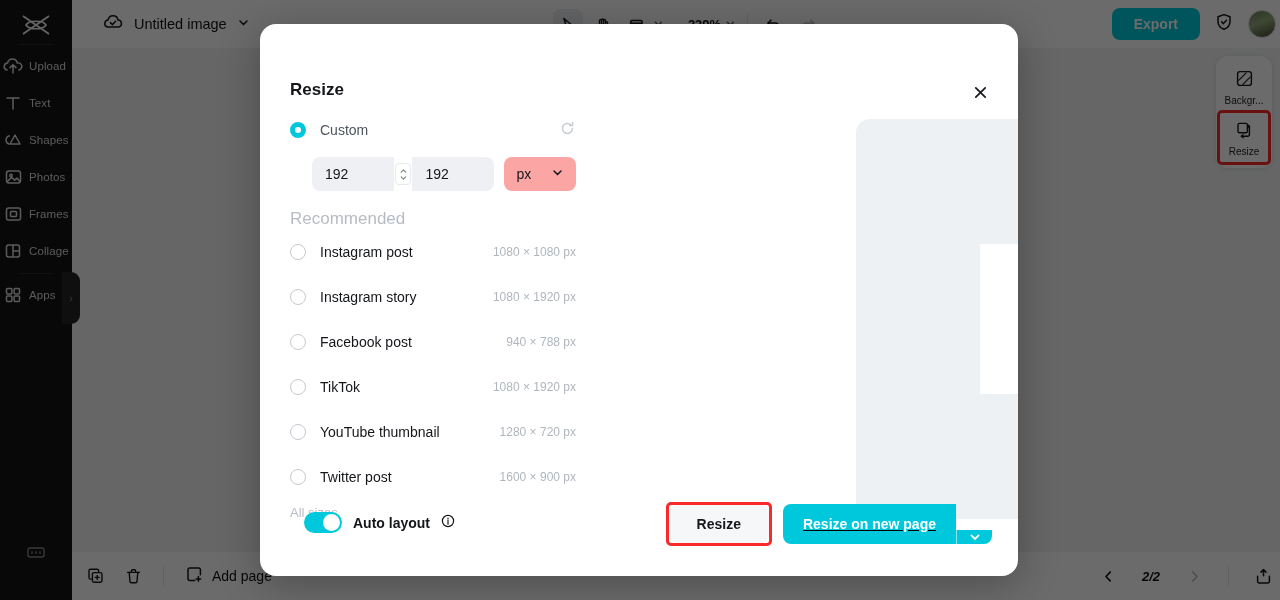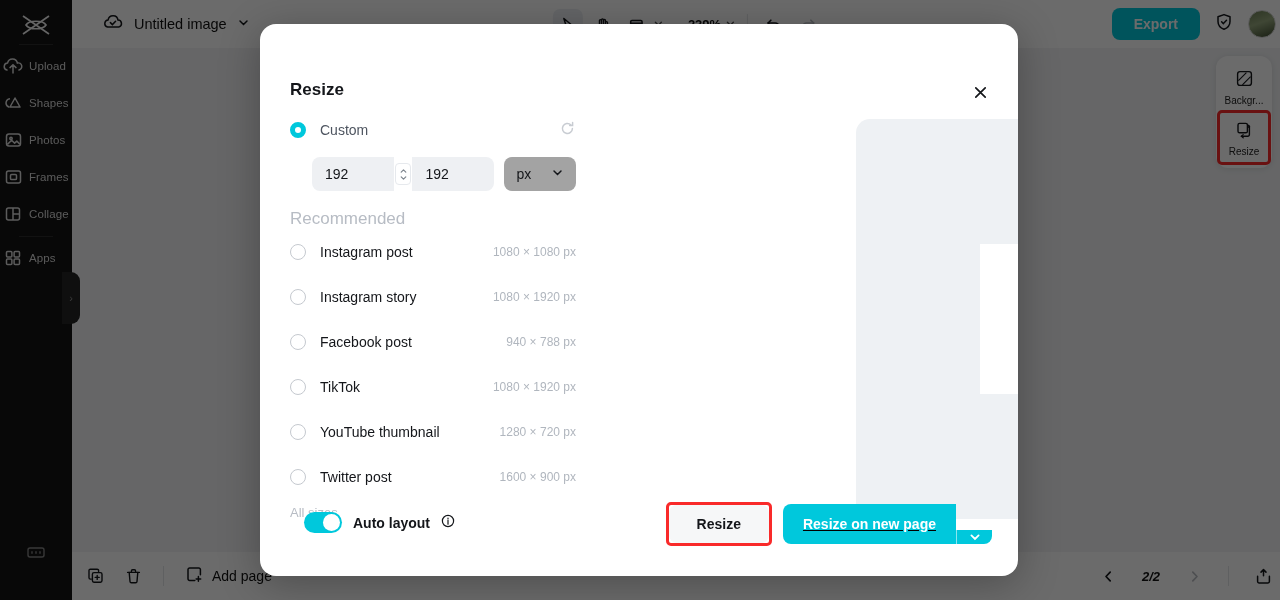--- a/index.html
+++ b/index.html
@@ -110,21 +110,21 @@
     width: 82px; height: 34px; background:#eef0f3; border: none; border-radius: 8px;
     font-size: 14px; color:#14161a; padding: 8px 13px; font-family:"Liberation Sans", sans-serif;
   }
   .dim-box.left { border-radius: 8px 0 0 8px; }
   .dim-box.right { border-radius: 0 8px 8px 0; }
   .link-btn {
     width: 18px; height: 22px; background:#fff; border:1px solid #e6e9ed; border-radius:4px;
     display:flex; align-items:center; justify-content:center; cursor:pointer; margin: 0 1px;
   }
   .unit-sel {
-    margin-left: 10px; width: 77px; height: 34px; background:#a3a3a3; border-radius: 8px;
+    margin-left: 10px; width: 77px; height: 34px; background:#fca5a5; border-radius: 8px;
     display:flex; align-items:center; justify-content:space-between; padding: 0 12px; cursor:pointer;
   }
   .unit-sel span { font-size: 14px; color:#14161a; }
 
   .section-label { font-size: 17px; color: #b7bcc4; margin-top: 18px; }
   .preset { display:flex; align-items:center; height: 45px; cursor:pointer; }
   .preset .pname { margin-left: 14px; font-size: 14px; color:#14161a; }
   .preset .pdim { margin-left:auto; font-size: 12px; color:#b0b6be; }
   .allsizes { font-size: 13px; color:#b7bcc4; margin-top: 6px; }
 
@@ -173,20 +173,28 @@
       <div class="lnav-item">
         <div class="lnav-ico">
           <svg width="22" height="20" viewBox="0 0 22 20" fill="none" stroke="#dcdcdc" stroke-width="1.5" stroke-linecap="round">
             <path d="M5 14a3.6 3.6 0 0 1 .6-7.1A5 5 0 0 1 15.4 7 3.5 3.5 0 0 1 17 14"></path>
             <path d="M11 17V9M8 11.6 11 8.7l3 2.9"></path>
           </svg>
         </div>
         <div class="lnav-label">Upload</div>
       </div>
 
+      <div class="lnav-item">
+        <div class="lnav-ico">
+          <svg width="20" height="20" viewBox="0 0 20 20" fill="none" stroke="#dcdcdc" stroke-width="1.5" stroke-linecap="round">
+            <path d="M4 5h12M10 5v11"></path>
+          </svg>
+        </div>
+        <div class="lnav-label">Text</div>
+      </div>
 
       <div class="lnav-item">
         <div class="lnav-ico">
           <svg width="22" height="20" viewBox="0 0 22 20" fill="none" stroke="#dcdcdc" stroke-width="1.5" stroke-linejoin="round">
             <path d="M13 5l5 9H8l5-9z"></path>
             <path d="M8 5.8A4.6 4.6 0 0 0 4 10a4.6 4.6 0 0 0 3.4 4.3"></path>
           </svg>
         </div>
         <div class="lnav-label">Shapes</div>
       </div>

